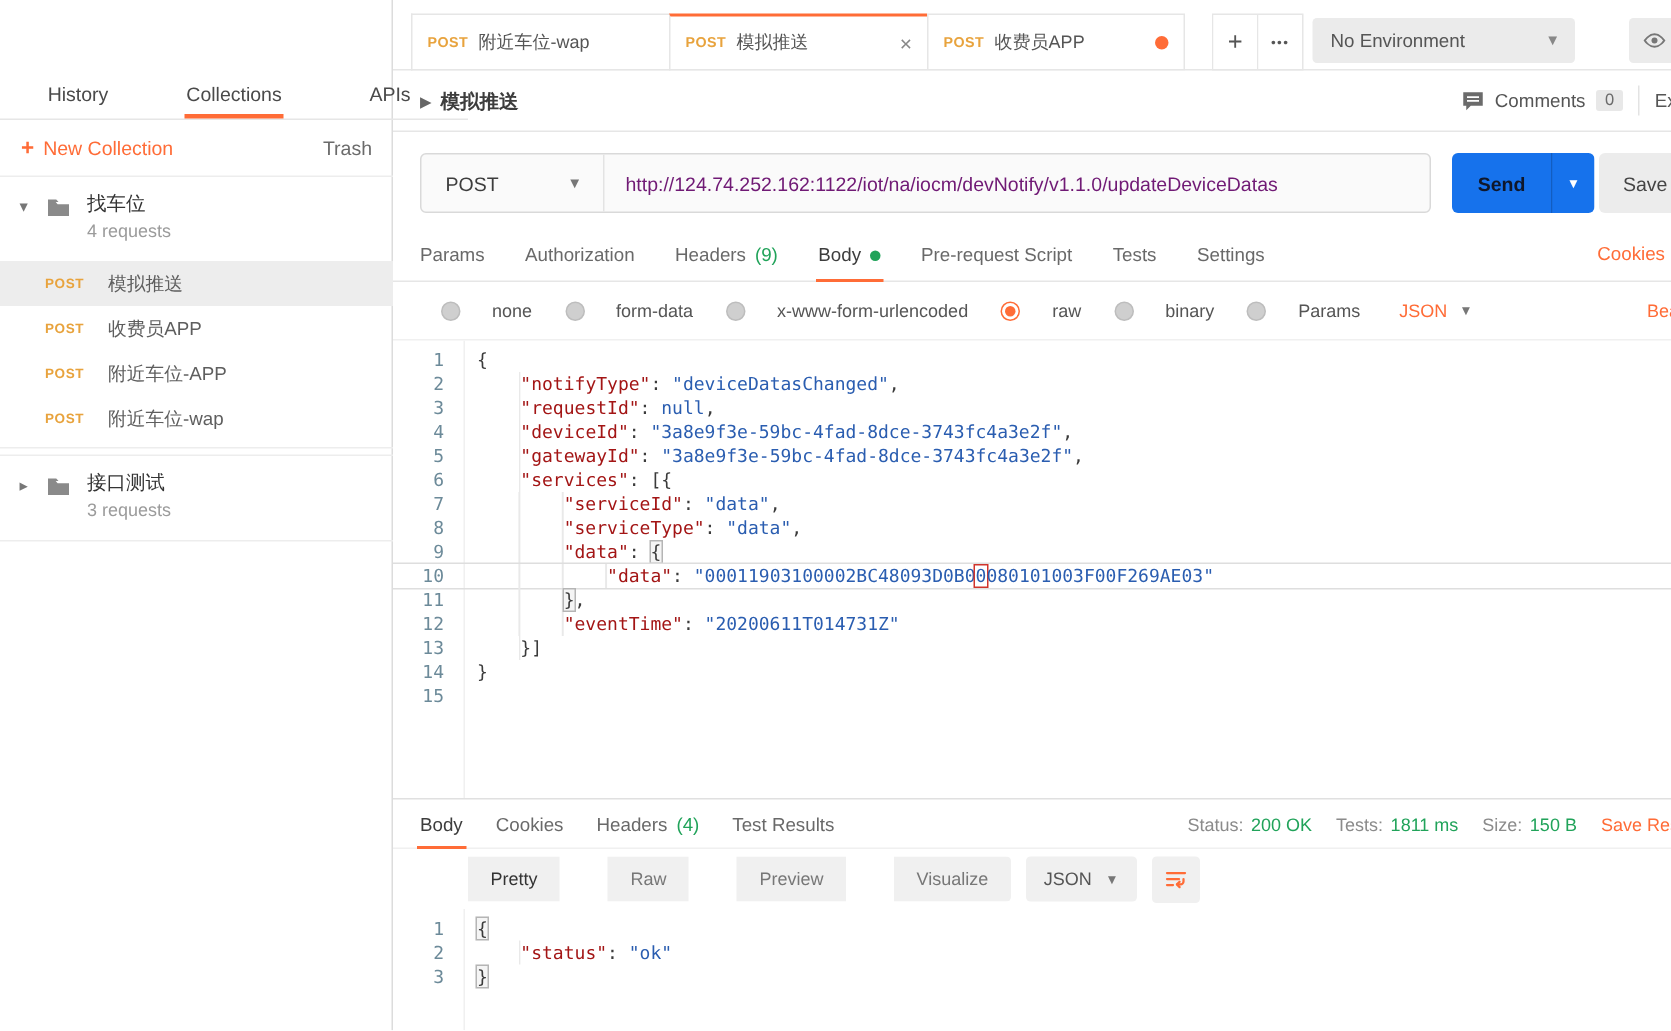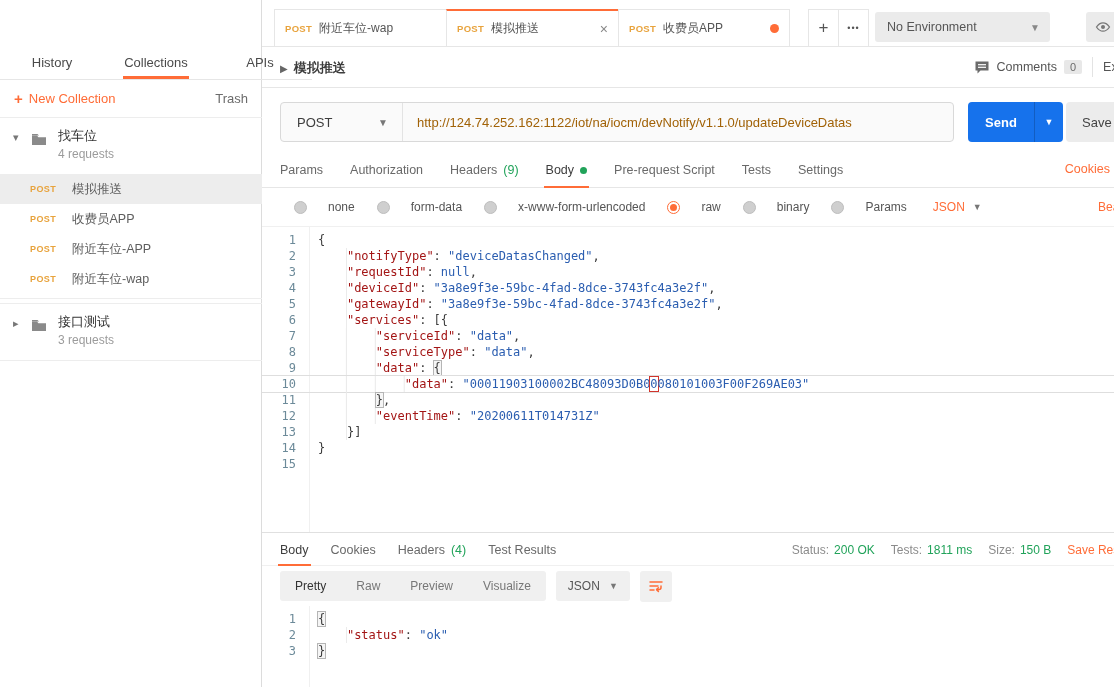--- a/index.html
+++ b/index.html
@@ -61,23 +61,23 @@
   .badge{background:#e8e8e8;color:#6b6b6b;font-size:11px;padding:1px 6px;border-radius:2px;}
   .vsep{width:1px;height:20px;background:#e3e3e3;}
   .examples{font-size:12.5px;color:#555;cursor:pointer;}
 
   
   #url-row{position:absolute;left:0;top:88px;width:852px;height:64px;}
   .method-url{position:absolute;left:18px;top:14px;width:674px;height:40px;border:1px solid #d9d9d9;border-radius:4px;background:#fafafa;box-sizing:border-box;display:flex;align-items:center;}
   .method-sel{width:122px;display:flex;align-items:center;padding:0 14px 0 16px;box-sizing:border-box;cursor:pointer;height:100%;border-right:1px solid #e3e3e3;}
   .method-sel .mv{font-size:13px;color:#3d3d3d;}
   .method-sel .caret{margin-left:auto;font-size:10px;color:#777;}
-  .url-text{flex:1;font-size:13px;color:#a16207;padding-left:14px;white-space:nowrap;overflow:hidden;}
+  .url-text{flex:1;font-size:13px;color:#701a75;padding-left:14px;white-space:nowrap;overflow:hidden;}
   .send-btn{position:absolute;left:706px;top:14px;height:40px;display:flex;cursor:pointer;}
-  .send-main{width:66px;background:#1672ec;color:#ffffff;font-size:13px;font-weight:bold;display:flex;align-items:center;justify-content:center;border-radius:4px 0 0 4px;}
+  .send-main{width:66px;background:#1672ec;color:#0f172a;font-size:13px;font-weight:bold;display:flex;align-items:center;justify-content:center;border-radius:4px 0 0 4px;}
   .send-caret{width:28px;background:#1672ec;border-left:1px solid rgba(0,0,0,.18);border-radius:0 4px 4px 0;display:flex;align-items:center;justify-content:center;color:#fff;font-size:9px;}
   .save-btn{position:absolute;left:804px;top:14px;height:40px;width:80px;background:#ececec;border-radius:4px;display:flex;align-items:center;padding-left:16px;box-sizing:border-box;font-size:13px;color:#444;cursor:pointer;}
 
   
   #req-tabs-row{position:absolute;left:0;top:152px;width:852px;height:36px;border-bottom:1px solid #e6e6e6;box-sizing:border-box;}
   #req-tabs{position:absolute;left:18px;top:0;height:36px;display:flex;gap:27px;}
   .ptab{font-size:12.5px;color:#696969;line-height:34px;cursor:pointer;position:relative;display:flex;align-items:center;gap:6px;}
   .ptab.active{color:#3d3d3d;}
   .ptab.active::after{content:"";position:absolute;left:-2px;right:-2px;bottom:0;height:2px;background:#ff6c37;}
   .ptab .grn{color:#21a35a;}
@@ -119,21 +119,21 @@
   #resp-tabs{position:absolute;left:18px;top:0;display:flex;gap:22px;height:33px;}
   .resp-meta{position:absolute;right:-38px;top:0;height:33px;display:flex;align-items:center;gap:16px;font-size:12px;}
   .meta-pair{display:flex;gap:5px;}
   .meta-label{color:#8b8b8b;}
   .meta-value{color:#21a35a;}
   .save-response{color:#ff6c37;white-space:nowrap;cursor:pointer;}
 
   
   #resp-toolbar{position:absolute;left:0;top:566px;width:852px;height:40px;display:flex;align-items:center;}
   #view-modes{display:flex;margin-left:18px;border-radius:3px;overflow:hidden;}
-  .vmode{background:#f0f0f0;color:#777;font-size:12px;padding:8px 15px;cursor:pointer;}
+  .vmode{background:#f0f0f0;color:#777;font-size:12px;padding:8px 15px;cursor:pointer;margin-left:32px;}
   .vmode.active{color:#333;}
   .resp-fmt{margin-left:10px;background:#f0f0f0;border-radius:3px;padding:8px 12px;display:flex;align-items:center;gap:9px;font-size:12px;color:#555;cursor:pointer;}
   .resp-fmt .caret{font-size:9px;color:#777;}
   .wrap-btn{margin-left:10px;width:32px;height:31px;background:#f0f0f0;border-radius:3px;display:flex;align-items:center;justify-content:center;cursor:pointer;}
 </style>
 </head>
 <body>
 
 <div id="screen">
 

